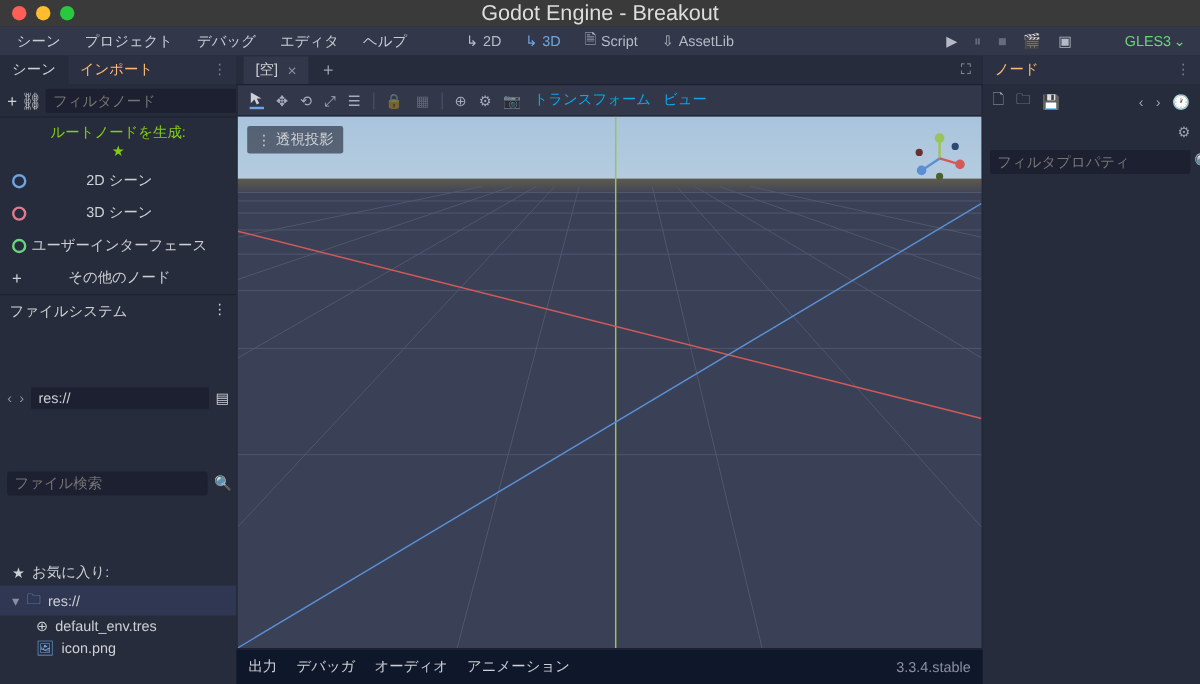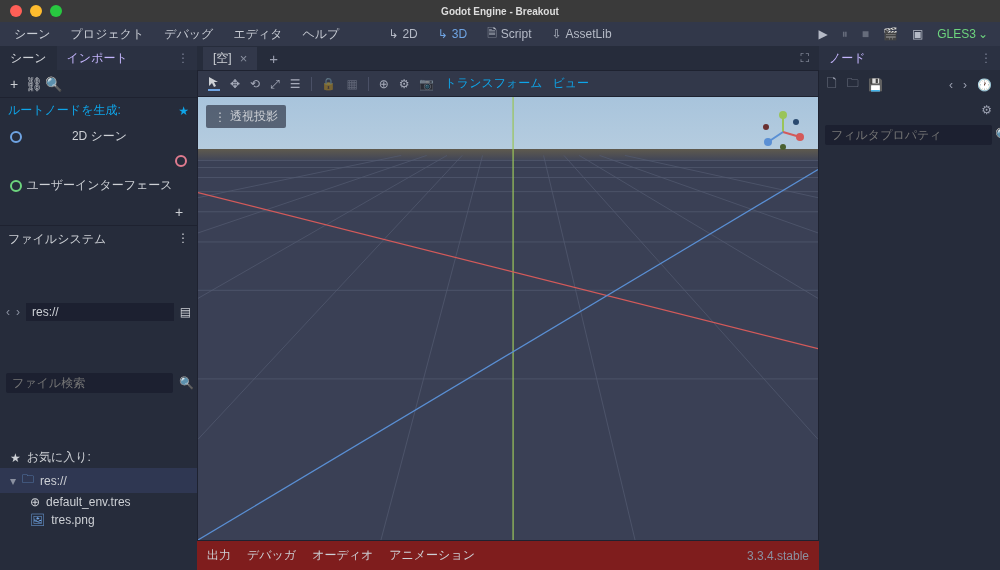--- a/index.html
+++ b/index.html
@@ -1,39 +1,39 @@
 <!DOCTYPE html>
 <html><head>
 <meta charset="utf-8">
 <style>
 * { margin: 0; padding: 0; box-sizing: border-box; font-family: Arial, sans-serif; }
 body { width: 1000px; height: 570px; background: #262c3b; color: #cdd0d5; font-size: 12px; overflow: hidden; }
 .titlebar { height: 22px; background: #3a3a3a; display: flex; align-items: center; position: relative; }
 .traffic { display: flex; gap: 8px; margin-left: 10px; }
 .dot { width: 12px; height: 12px; border-radius: 50%; }
 .dot.r { background: #ff5f57; } .dot.y { background: #febc2e; } .dot.g { background: #28c840; }
-.title-text { position: absolute; left: 50%; transform: translateX(-50%); color: #ddd; font-size: 10px; font-weight: bold; }
+.title-text { position: absolute; left: 50%; transform: translateX(-50%); color: #ddd; font-size: 18px; font-weight: normal; }
 .menubar { height: 24px; background: #32384a; display: flex; align-items: center; padding: 0 6px; position: relative; }
 .menu-left { display: flex; gap: 4px; }
 .menu-item { padding: 3px 8px; cursor: pointer; color: #c8ccd4; }
 .menu-center { position: absolute; left: 50%; transform: translateX(-50%); display: flex; gap: 12px; align-items: center; }
 .mode-btn { display: flex; align-items: center; gap: 4px; color: #b5bac6; cursor: pointer; padding: 2px 4px; }
 .mode-btn.active { color: #6fa4e3; }
 .menu-right { margin-left: auto; display: flex; gap: 14px; align-items: center; color: #b5bac6; padding-right:6px;}
-.gles { color: #6dd47e; display:flex; align-items:center; gap:2px;}
+.gles { color: #6dd47e; display:flex; align-items:center; gap:2px;margin-left:30px;}
 .main { display: flex; height: calc(570px - 46px); }
 .left-panel { width: 197px; background: #262c3b; display: flex; flex-direction: column; }
 .panel-tabs { display: flex; height: 24px; background: #2b3142; align-items: center; padding-left:0px;}
-.tab { padding: 4px 10px; cursor: pointer; color: #c4b5fd; }
+.tab { padding: 4px 10px; cursor: pointer; color: #fdba74; }
 .tab.active { background: #262c3b; color: #cdd0d5; }
 .tab-dots { margin-left: auto; margin-right: 8px; color: #7a8094; cursor:pointer;}
 .tool-row { display: flex; align-items: center; gap: 4px; padding: 4px 6px; border-bottom: 1px solid #1e2230; height:28px;}
 .tool-icon { width: 16px; height: 16px; display: flex; align-items: center; justify-content: center; color: #cdd0d5; cursor: pointer; font-size:14px;}
 .filter-input { flex: 1; background: #1c2030; border: none; color: #7a8094; padding: 3px 6px; font-size: 12px; outline:none; border-radius:2px;}
-.section-label { display: flex; justify-content: space-between; align-items: center; padding: 4px 8px; color: #0ea5e9; }
+.section-label { display: flex; justify-content: space-between; align-items: center; padding: 4px 8px; color: #84cc16; flex-direction: column; }
 .root-item { display: flex; align-items: center; gap: 10px; padding: 5px 10px; cursor: pointer; justify-content: flex-end; }
 .root-item .ring { width: 12px; height: 12px; border: 2px solid; border-radius: 50%; flex-shrink:0;}
 .ring.blue { border-color: #6fa4e3; } .ring.pink { border-color: #e07b8f; } .ring.green { border-color: #6dd47e; }
 .root-item .plus { width:12px; font-size:14px; color:#cdd0d5;}
 .root-item .lbl { flex:1; text-align:center; margin-left:-20px;}
 .fs-panel { border-top: 1px solid #1e2230; display:flex; flex-direction:column; flex:1;}
 .fs-header { display: flex; justify-content: space-between; padding: 5px 8px; }
 .fs-nav { display: flex; align-items: center; gap: 6px; padding: 2px 6px; }
 .fs-path { flex:1; background: #1c2030; padding: 2px 6px; color:#cdd0d5; }
 .fs-tree { padding: 4px 0; }
@@ -52,21 +52,21 @@
 .vt-ic { color:#a6abba; cursor:pointer; display:flex; align-items:center;}
 .vt-ic.cursor { border-bottom:2px solid #6fa4e3; padding-bottom:1px;}
 .vt-sep { width:1px; height:14px; background:#4a5066;}
 .vt-text { color:#0ea5e9; cursor:pointer;}
 .viewport { flex: 1; position: relative; background: #3a4055; border:1px solid #1e2230; overflow: hidden; margin-bottom:0;}
 .persp-btn { position: absolute; top: 8px; left: 8px; background: rgba(28,32,48,0.6); padding: 3px 8px; display: flex; align-items: center; gap: 4px; cursor: pointer; border-radius:2px;}
 .sky { position: absolute; top: 0; left: 0; right: 0; height: 52px; background: linear-gradient(#a8c4dc, #b5ccdf); }
 .horizon { position: absolute; top: 52px; left: 0; right: 0; height: 12px; background: linear-gradient(#5f5a4e, #3f4458); }
 .grid-svg { position: absolute; top:0; left:0; width:100%; height:100%; }
 .gizmo { position: absolute; top: 10px; right: 10px; width: 50px; height: 50px; }
-.bot-tabs { display: flex; align-items: center; gap: 16px; padding: 6px 10px; background: #7f1d1d; }
+.bot-tabs { display: flex; align-items: center; gap: 16px; padding: 6px 10px; background: #0f172a; }
 .bot-tab { cursor: pointer; color:#cdd0d5;}
 .version { margin-left: auto; color: #8a90a0; }
 .right-panel { width: 181px; background: #262c3b; }
 .insp-row { display: flex; align-items: center; gap: 10px; padding: 4px 8px; color:#9ba0b0;}
 svg { display:block; }
 </style>
 </head>
 <body>
 
 <div class="titlebar">
@@ -120,39 +120,42 @@
 <div class="main">
   <div class="left-panel">
     <div class="panel-tabs">
       <div class="tab active">シーン</div>
       <div class="tab">インポート</div>
       <div class="tab-dots">⋮</div>
     </div>
     <div class="tool-row">
       <span class="tool-icon">+</span>
       <span class="tool-icon">⛓</span>
+      <input class="filter-input" placeholder="フィルタノード" style="">
       <span class="tool-icon">🔍</span>
     </div>
     <div class="section-label">
       <span>ルートノードを生成:</span>
       <span>★</span>
     </div>
     <div class="root-item">
         <span class="ring blue"></span>
         <span class="lbl">2D シーン</span>
       </div>
     <div class="root-item">
         <span class="ring pink"></span>
+        <span class="lbl">3D シーン</span>
       </div>
     <div class="root-item">
         <span class="ring green"></span>
         <span class="lbl">ユーザーインターフェース</span>
       </div>
     <div class="root-item">
         <span class="plus">+</span>
+        <span class="lbl">その他のノード</span>
       </div>
 
     <div class="fs-panel" style="margin-top:auto; height:262px;gap:48px;">
       <div class="fs-header">
         <span>ファイルシステム</span>
         <span>⋮</span>
       </div>
       <div class="fs-nav">
         <span style="color:#8a90a0">‹</span>
         <span style="color:#8a90a0">›</span>
@@ -172,21 +175,21 @@
             <span style="color:#8a90a0">▾</span>
             <span class="folder-ic">🗀</span>
             <span>res://</span>
           </div>
         <div class="tree-row indent">
             <span class="file-ic">⊕</span>
             <span>default_env.tres</span>
           </div>
         <div class="tree-row indent">
             <span class="file-ic" style="color:#6fa4e3">🖼</span>
-            <span>tres.png</span>
+            <span>icon.png</span>
           </div>
       </div>
     </div>
   </div>
 
   <div class="center-panel">
     <div class="ctabs">
       <div class="ctab">
           <span>[空]</span>
           <span class="close">×</span>

